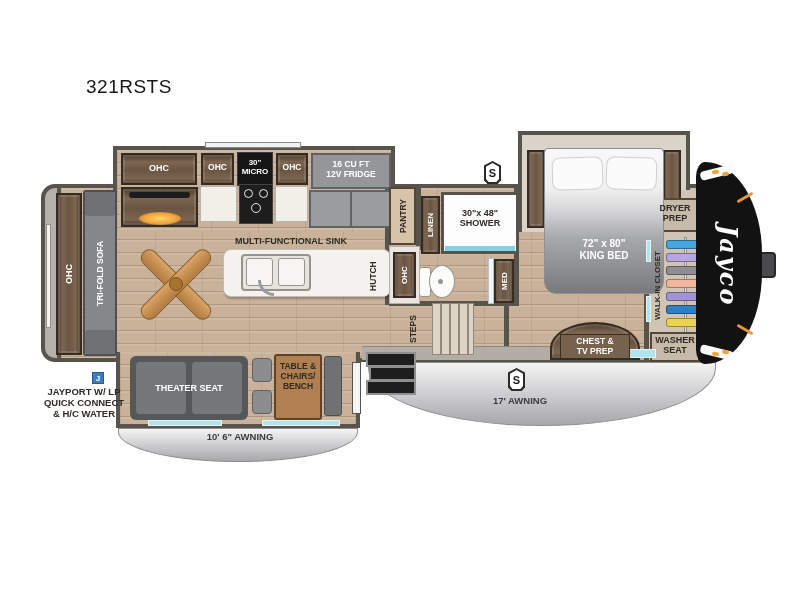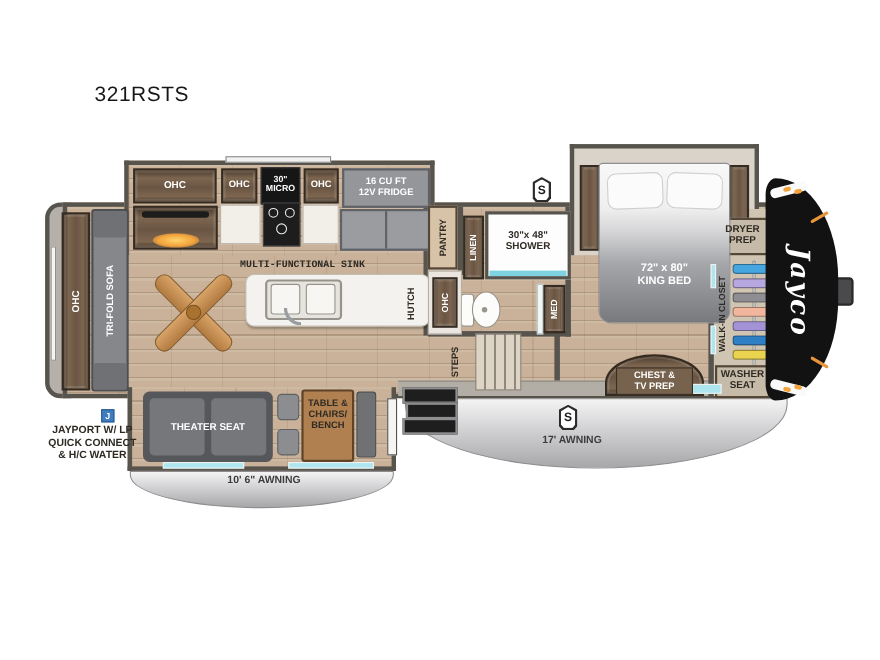--- a/index.html
+++ b/index.html
@@ -87,21 +87,21 @@
   <div class="abs" style="left:275px;top:186px;width:33px;height:36px;background:#f2efe9;border:1px solid #b9b4aa;z-index:3;"></div>
   <div class="abs" style="left:309px;top:190px;width:84px;height:38px;background:#9a9ca0;border:2px solid #606266;z-index:3;"></div>
   <div class="abs" style="left:350px;top:192px;width:2px;height:34px;background:#606266;z-index:4;"></div>
 
   <div class="abs" style="left:130px;top:240px;width:92px;height:88px;z-index:3;">
     <div class="fan-blade" style="transform:rotate(45deg);"></div>
     <div class="fan-blade" style="transform:rotate(-45deg);"></div>
     <div class="abs" style="left:39px;top:37px;width:14px;height:14px;background:#a8732f;border:1px solid #7a5220;border-radius:50%;"></div>
   </div>
 
-  <div class="lbl" style="left:190px;top:236px;width:170px;font-size:9px;font-family:Liberation Mono, monospace;">MULTI-FUNCTIONAL SINK</div>
+  <div class="lbl" style="left:206px;top:236px;width:170px;font-size:9px;">MULTI-FUNCTIONAL SINK</div>
   <div class="abs" style="left:223px;top:249px;width:168px;height:48px;background:#f4f2ee;border:1px solid #c3beb3;border-radius:8px;box-shadow:1px 2px 2px rgba(0,0,0,.25);z-index:3;"></div>
   <div class="abs" style="left:241px;top:254px;width:70px;height:37px;background:#e6e4df;border:2px solid #98938a;border-radius:4px;z-index:4;"></div>
   <div class="abs" style="left:246px;top:258px;width:27px;height:28px;background:#f7f6f3;border:1px solid #98938a;border-radius:3px;z-index:5;"></div>
   <div class="abs" style="left:278px;top:258px;width:27px;height:28px;background:#f7f6f3;border:1px solid #98938a;border-radius:3px;z-index:5;"></div>
   <div class="abs" style="left:258px;top:280px;width:16px;height:16px;border:3px solid #9a9da0;border-top:none;border-right:none;border-radius:0 0 0 16px;z-index:5;"></div>
 
   <div class="abs wall" style="left:385px;top:188px;width:4px;height:117px;"></div>
   <div class="abs tan-box" style="left:389px;top:187px;width:27px;height:58px;background:#d6c3a8;z-index:3;"></div>
   <div class="vlabel" style="left:389px;top:187px;width:27px;height:58px;font-size:8.5px;">PANTRY</div>
   <div class="abs wall" style="left:416px;top:188px;width:5px;height:62px;"></div>

